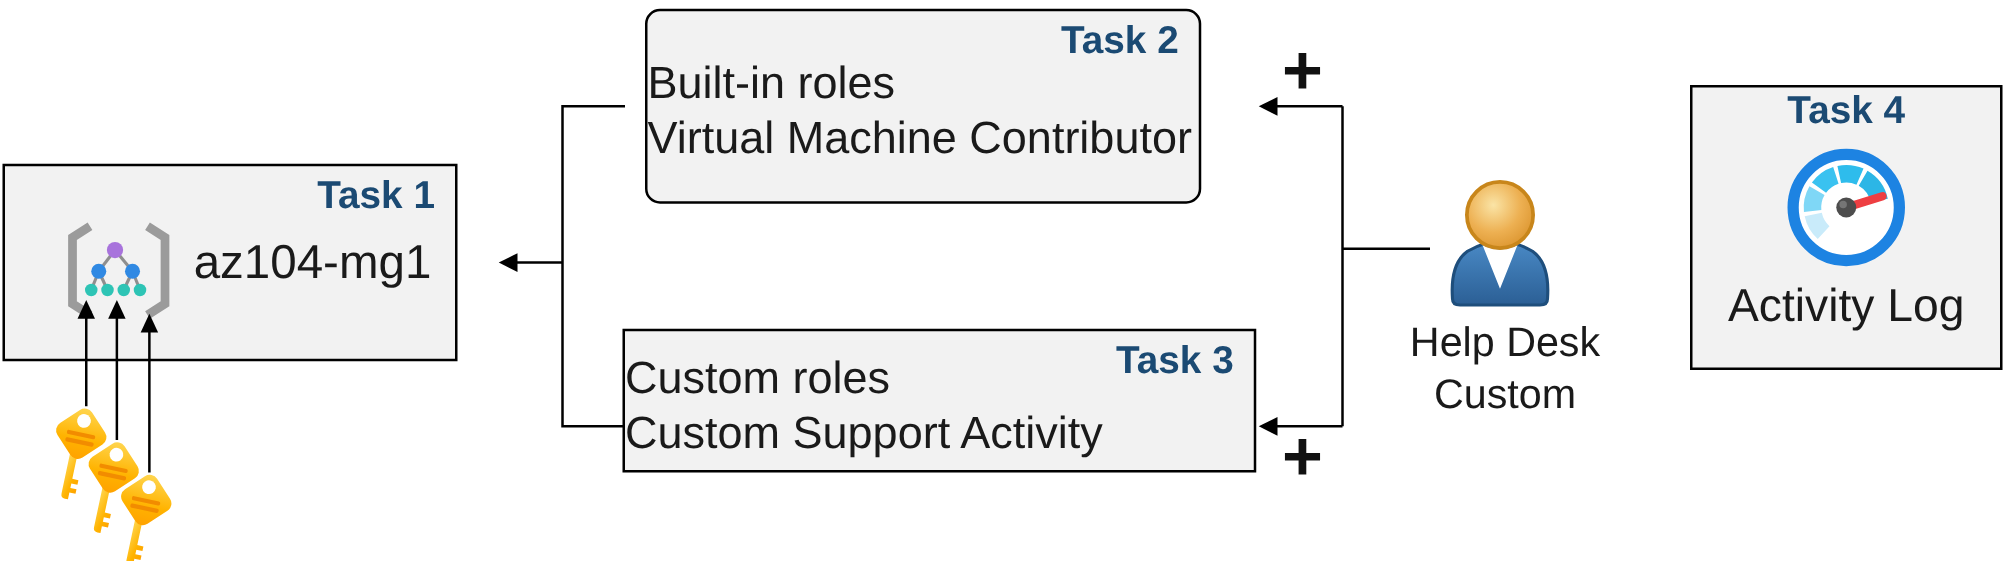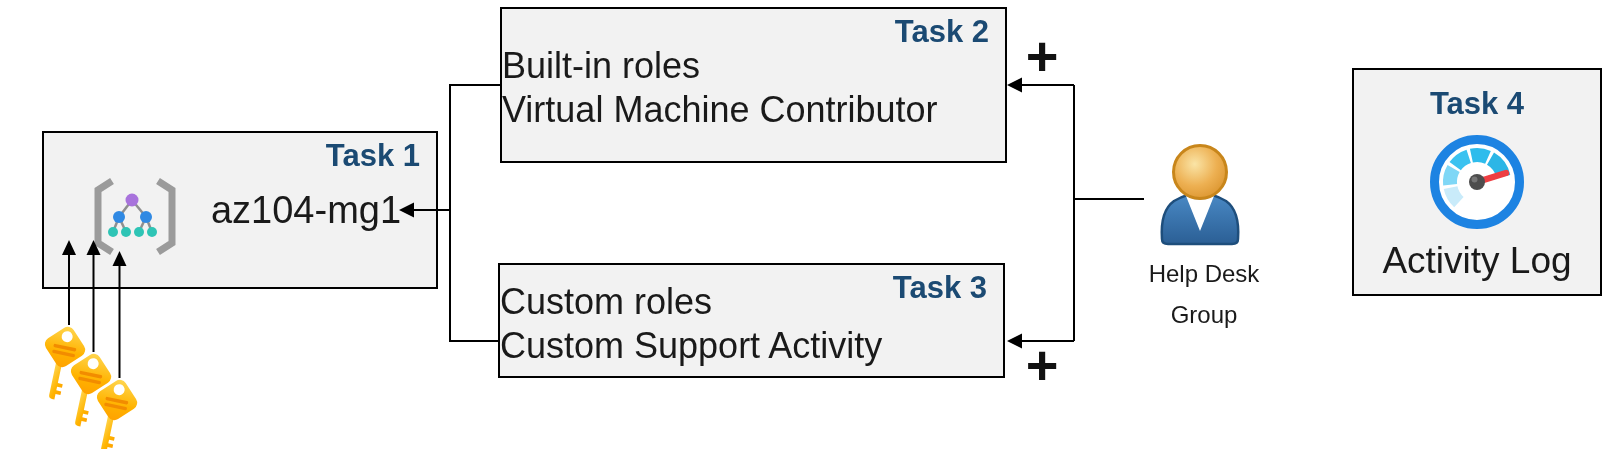--- a/index.html
+++ b/index.html
@@ -1,39 +1,39 @@
 <!DOCTYPE html>
 <html><head>
 <meta charset="utf-8">
 <style>
   html,body{margin:0;padding:0;background:#fff;}
   .canvas{
     position:relative;width:1606px;height:449px;background:#FFFFFF;
     font-family:"Liberation Sans", sans-serif;color:#1A1A1A;overflow:hidden;
   }
   .box{position:absolute;background:#F2F2F2;border:2px solid #000;box-sizing:border-box;z-index:1;}
-  .task1{left:2px;top:131px;width:396px;height:158px;margin-left:40px;}
-  .task2{left:500px;top:7px;width:507px;height:156px;}
+  .task1{left:2px;top:131px;width:364px;height:158px;}
+  .task2{left:516px;top:7px;width:445px;height:156px;border-radius:12px;}
   .task3{left:498px;top:263px;width:507px;height:115px;}
   .task4{left:1352px;top:68px;width:250px;height:228px;display:flex;flex-direction:column;align-items:center;}
   .task-label{position:absolute;top:5px;right:16px;font-weight:bold;font-size:31px;color:#1B4A73;white-space:nowrap;}
-  .task4 .task-label{position:static;margin-top:16px;}
+  .task4 .task-label{position:static;}
   .box-lines{position:absolute;left:0;right:0;top:0;bottom:0;display:flex;flex-direction:column;
     justify-content:center;font-size:36px;line-height:44px;padding-top:6px;}
   .t1-title{position:absolute;left:140px;right:8px;top:0;height:100%;display:flex;align-items:center;
     justify-content:center;font-size:38px;box-sizing:border-box;}
   .mg-icon{position:absolute;left:46px;top:42px;}
   .gauge{margin-top:12px;}
   .t4-caption{font-size:37px;margin-top:10px;}
   .plus{position:absolute;width:56px;height:60px;display:flex;align-items:center;justify-content:center;
     font-size:56px;font-weight:bold;color:#111;z-index:3;}
   .plus-top{left:1014px;top:25px;}
   .plus-bottom{left:1014px;top:334px;}
   .actor-caption{position:absolute;left:1094px;top:253px;width:220px;text-align:center;
-    font-size:24px;line-height:41px;z-index:2;}
+    font-size:33px;line-height:41px;z-index:2;}
   .person{position:absolute;left:1136px;top:139px;z-index:2;}
   .overlay{position:absolute;left:0;top:0;z-index:5;pointer-events:none;}
 </style>
 </head>
 <body>
 
 <div class="canvas">
 
   <div class="box task1">
     <span class="task-label">Task 1</span>
@@ -107,21 +107,21 @@
         <stop offset="0%" stop-color="#4A8AC6"></stop>
           <stop offset="100%" stop-color="#2B5F95"></stop>
       </linearGradient>
     </defs>
     <path d="M26,100 Q24,72 38,62 Q52,54 64,54 Q76,54 90,62 Q104,72 102,100 Q102,105 96,105 L32,105 Q26,105 26,100 Z" fill="url(#bodyG)" stroke="#1E4E7C" stroke-width="2.5"></path>
     <path d="M50,57 L64,92 L78,57 Q64,64 50,57 Z" fill="#FFFFFF"></path>
     <circle cx="64" cy="33" r="26.5" fill="url(#headG)" stroke="#C8861B" stroke-width="3"></circle>
   </svg>
   <div class="actor-caption">
     <div>Help Desk</div>
-    <div>Group</div>
+    <div>Custom</div>
   </div>
 
   <svg class="overlay" width="1606" height="449" viewBox="0 0 1606 449">
     <defs>
       <linearGradient id="keyG" x1="0" y1="0" x2="1" y2="1">
         <stop offset="0%" stop-color="#FFD957"></stop>
           <stop offset="60%" stop-color="#FFB300"></stop>
           <stop offset="100%" stop-color="#FF9F00"></stop>
       </linearGradient>
     </defs>

